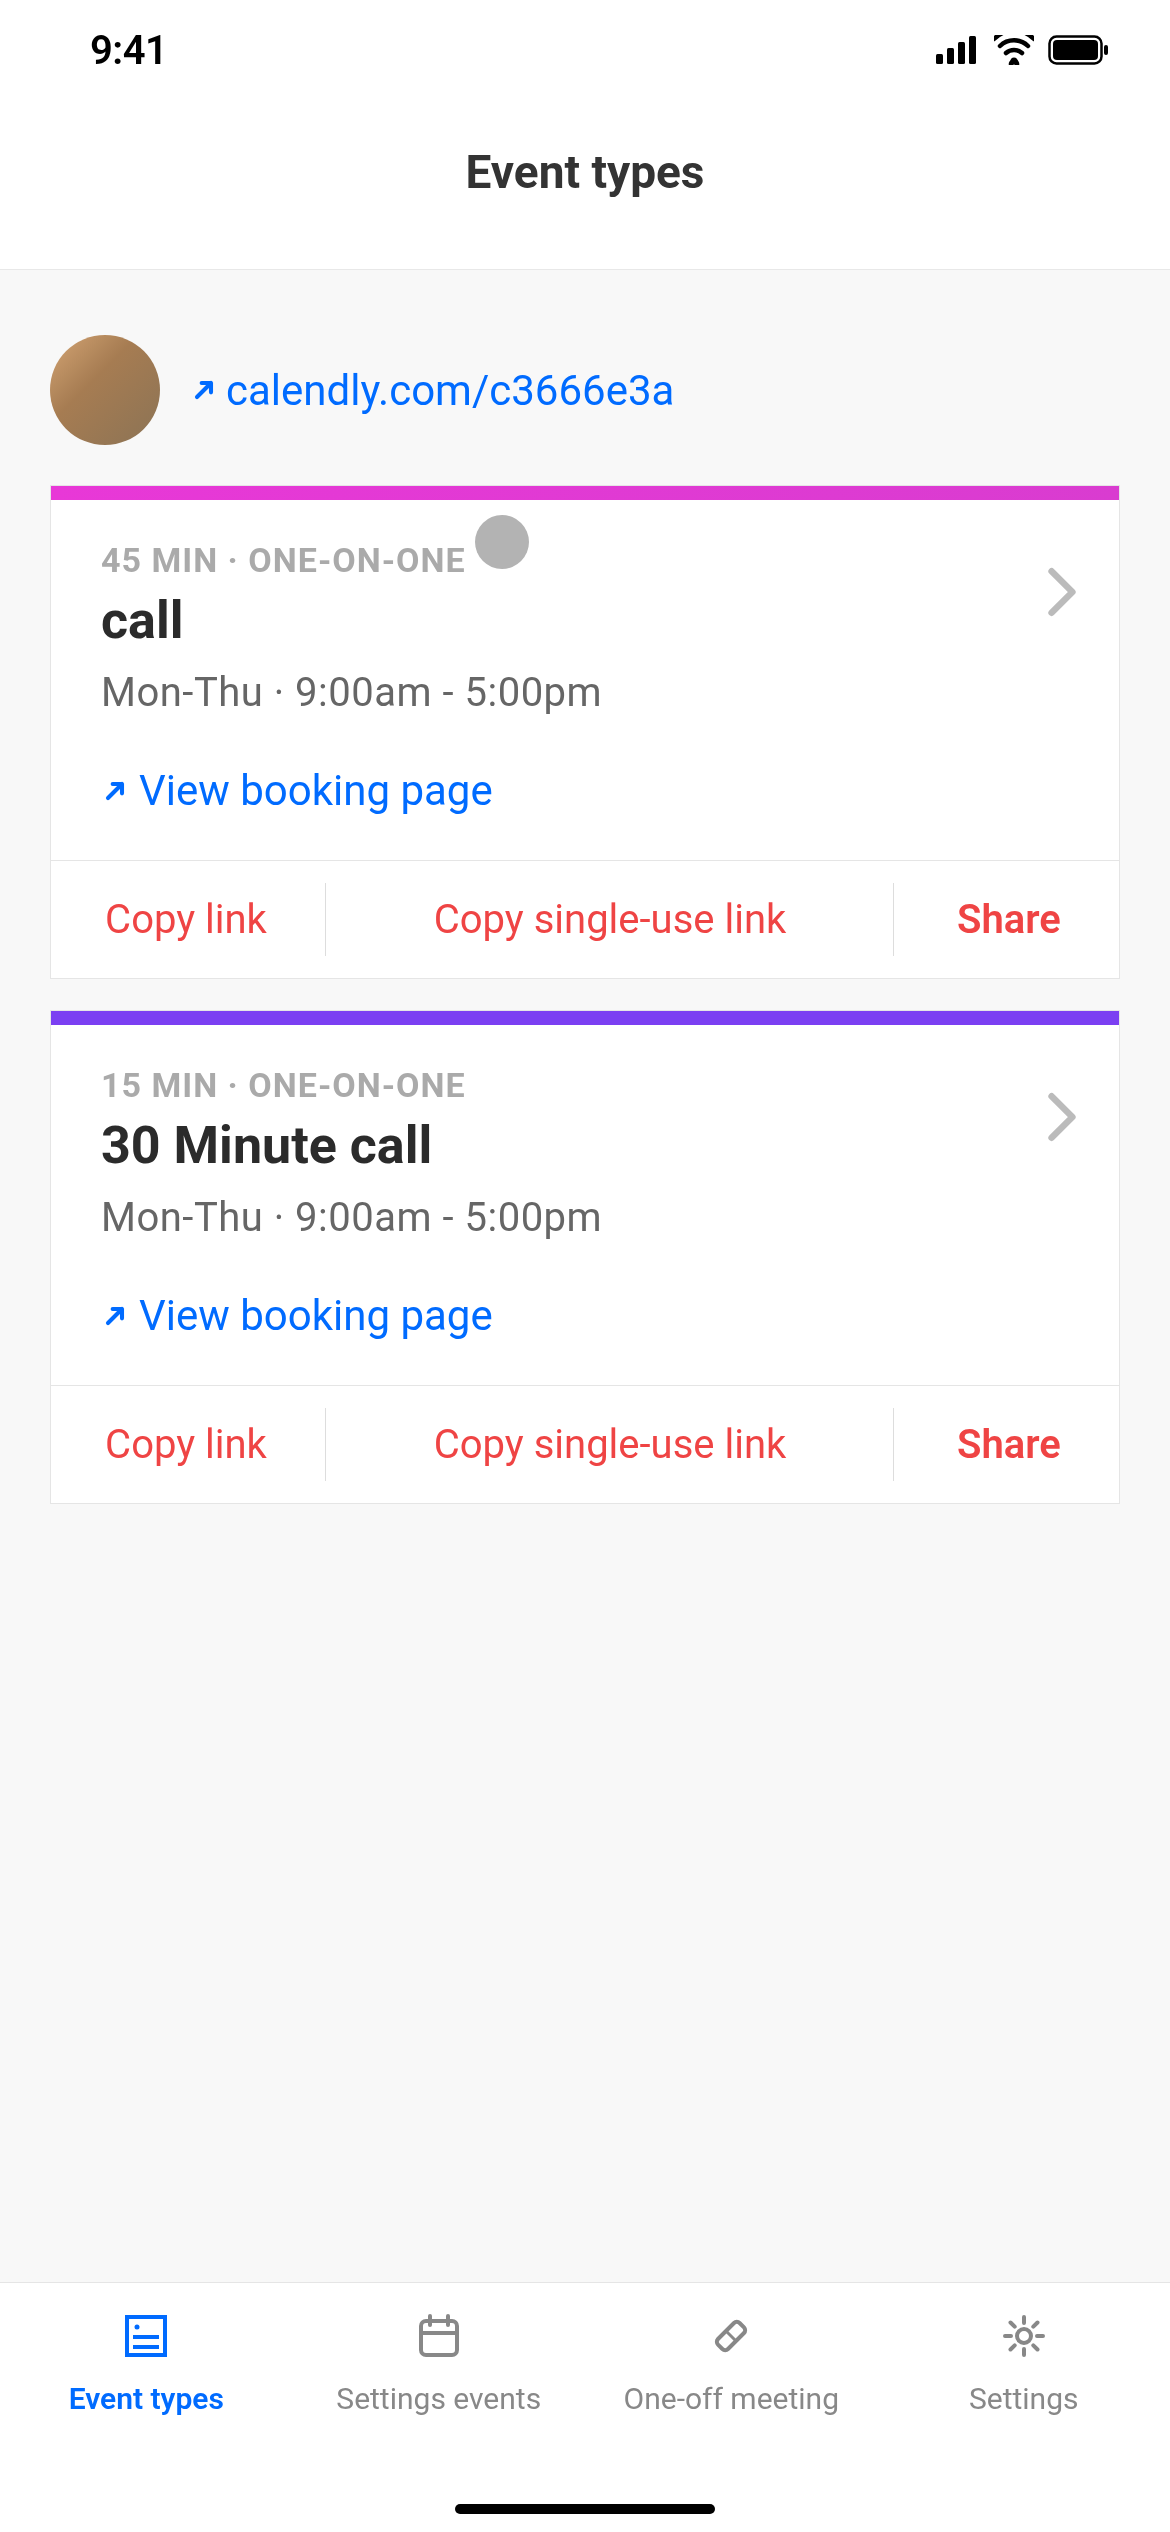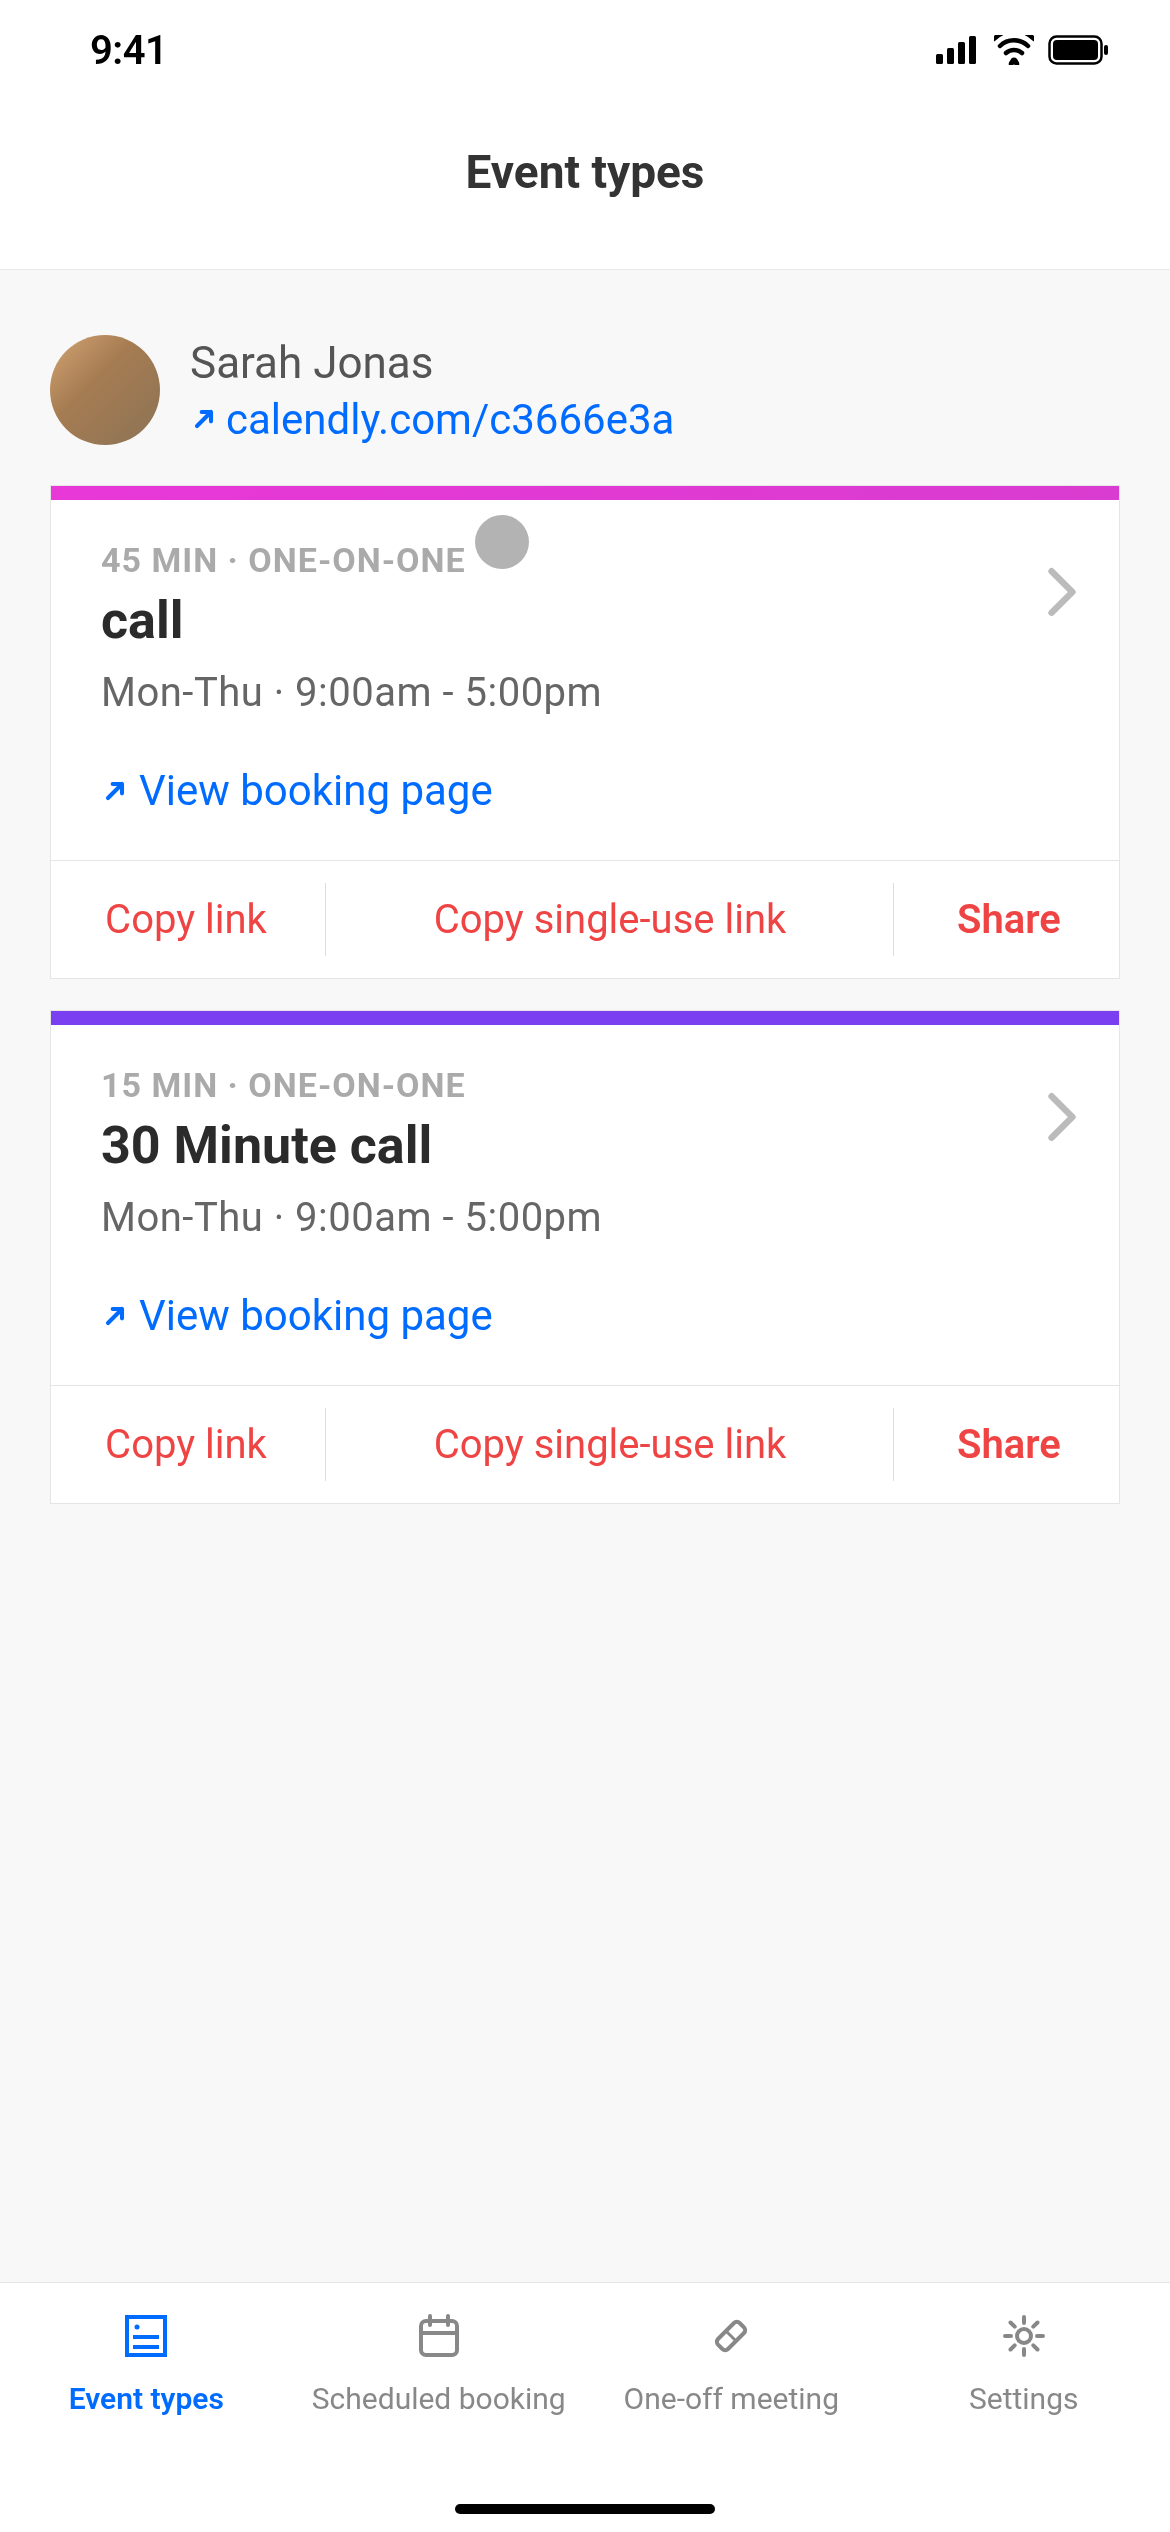--- a/index.html
+++ b/index.html
@@ -197,21 +197,20 @@
 <div class="header">
   <div class="header-title">Event types</div>
 </div>
 
 <div class="content">
   <div class="gray-dot"></div>
 
   <div class="profile">
     <div class="avatar"></div>
     <div class="profile-text">
-      <div class="profile-name">Sarah Jonas</div>
       <div class="profile-link">
         <svg width="28" height="28" viewBox="0 0 24 24">
             <path d="M6 18 L18 6 M10 6 L18 6 L18 14" stroke="#006bff" stroke-width="3.5" fill="none" stroke-linecap="round" stroke-linejoin="round"></path>
           </svg>
         <span>calendly.com/c3666e3a</span>
       </div>
     </div>
   </div>
 
   <div class="card">
@@ -280,21 +279,21 @@
   </div>
   <div class="tab">
     <div class="tab-icon">
       <svg width="50" height="50" viewBox="0 0 50 50">
           <rect x="7" y="10" width="36" height="34" rx="5" stroke="#888" stroke-width="4" fill="none"></rect>
           <line x1="7" y1="22" x2="43" y2="22" stroke="#888" stroke-width="4"></line>
           <line x1="16" y1="5" x2="16" y2="14" stroke="#888" stroke-width="4" stroke-linecap="round"></line>
           <line x1="34" y1="5" x2="34" y2="14" stroke="#888" stroke-width="4" stroke-linecap="round"></line>
         </svg>
     </div>
-    <div class="tab-label">Scheduled booking</div>
+    <div class="tab-label">Settings events</div>
   </div>
   <div class="tab">
     <div class="tab-icon">
       <svg width="54" height="54" viewBox="0 0 54 54">
           <path d="M14 30 L30 14 a4 4 0 0 1 5.6 0 l4.4 4.4 a4 4 0 0 1 0 5.6 L24 40 a4 4 0 0 1 -5.6 0 L14 35.6 a4 4 0 0 1 0 -5.6 Z" stroke="#888" stroke-width="4" fill="none" stroke-linejoin="round"></path>
           <line x1="23" y1="23" x2="31" y2="31" stroke="#888" stroke-width="3"></line>
         </svg>
     </div>
     <div class="tab-label">One-off meeting</div>
   </div>

